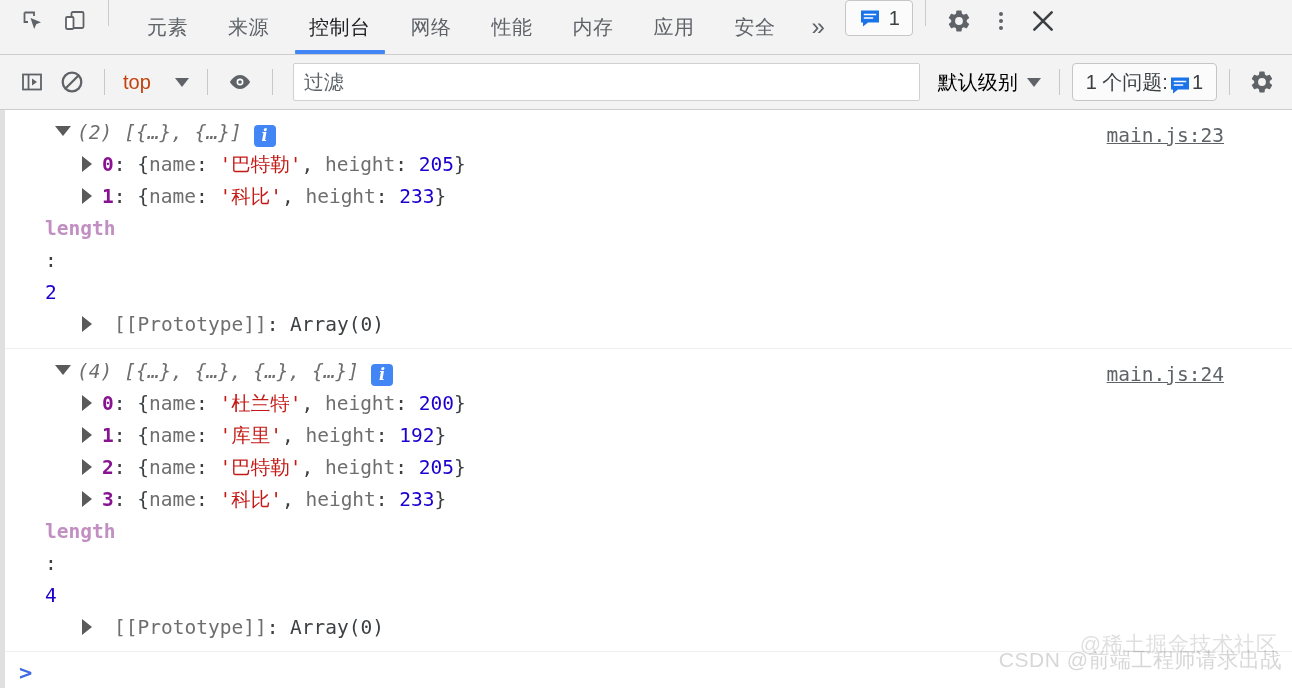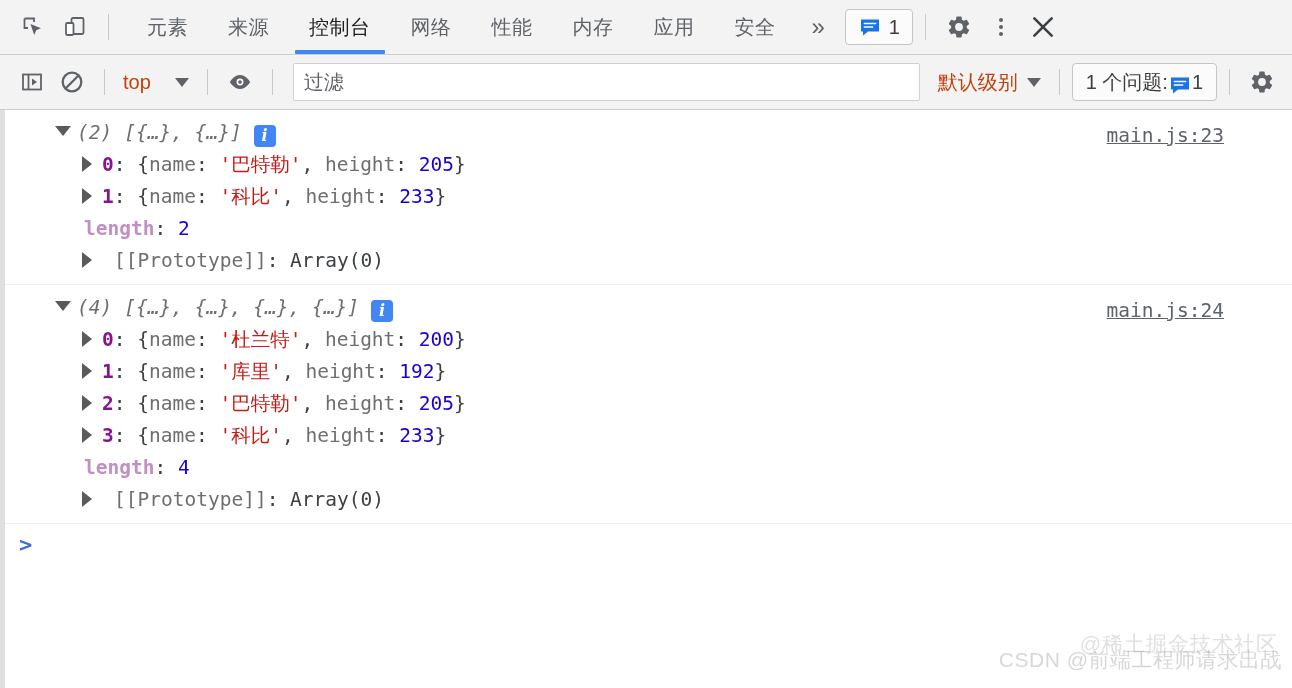--- a/index.html
+++ b/index.html
@@ -21,21 +21,21 @@
     flex-direction: column;
   }
 
   
   .tabbar {
     height: 55px;
     min-height: 55px;
     background: #f3f3f3;
     border-bottom: 1px solid #cdcdcd;
     display: flex;
-    align-items: center;
+    align-items: flex-start;
     padding: 0 8px 0 12px;
     position: relative;
   }
 
   .tb-icon-btn {
     width: 42px;
     height: 42px;
     display: flex;
     align-items: center;
     justify-content: center;
@@ -179,21 +179,21 @@
     margin: 0 12px 0 8px;
     min-width: 0;
   }
   .filter-input::placeholder { color: #5f6368; opacity: 1; }
 
   .level-select {
     display: flex;
     align-items: center;
     gap: 9px;
     font-size: 20px;
-    color: #c2410c;
+    color: #000000;
     cursor: pointer;
     padding: 4px 6px;
     border-radius: 3px;
     white-space: nowrap;
     flex: 0 0 auto;
   }
 
   .issues-btn {
     display: flex;
     align-items: center;
@@ -263,21 +263,21 @@
   }
   .tri-right {
     border-top: 8px solid transparent;
     border-bottom: 8px solid transparent;
     border-left: 10px solid #5a5a5a;
     top: 1px;
   }
 
   .lvl0 { padding-left: 50px; }
   .lvl1 { padding-left: 77px; }
-  .lvl1-noarrow { padding-left: 79px; }
+  .lvl1-noarrow { padding-left: 40px; flex-direction: column; }
 
   .gap { display: inline-block; width: 10px; flex: 0 0 auto; }
 
   .preview-count {
     font-style: italic;
     color: #6e6e6e;
     margin-left: 6px;
   }
   .preview-body {
     font-style: italic;

